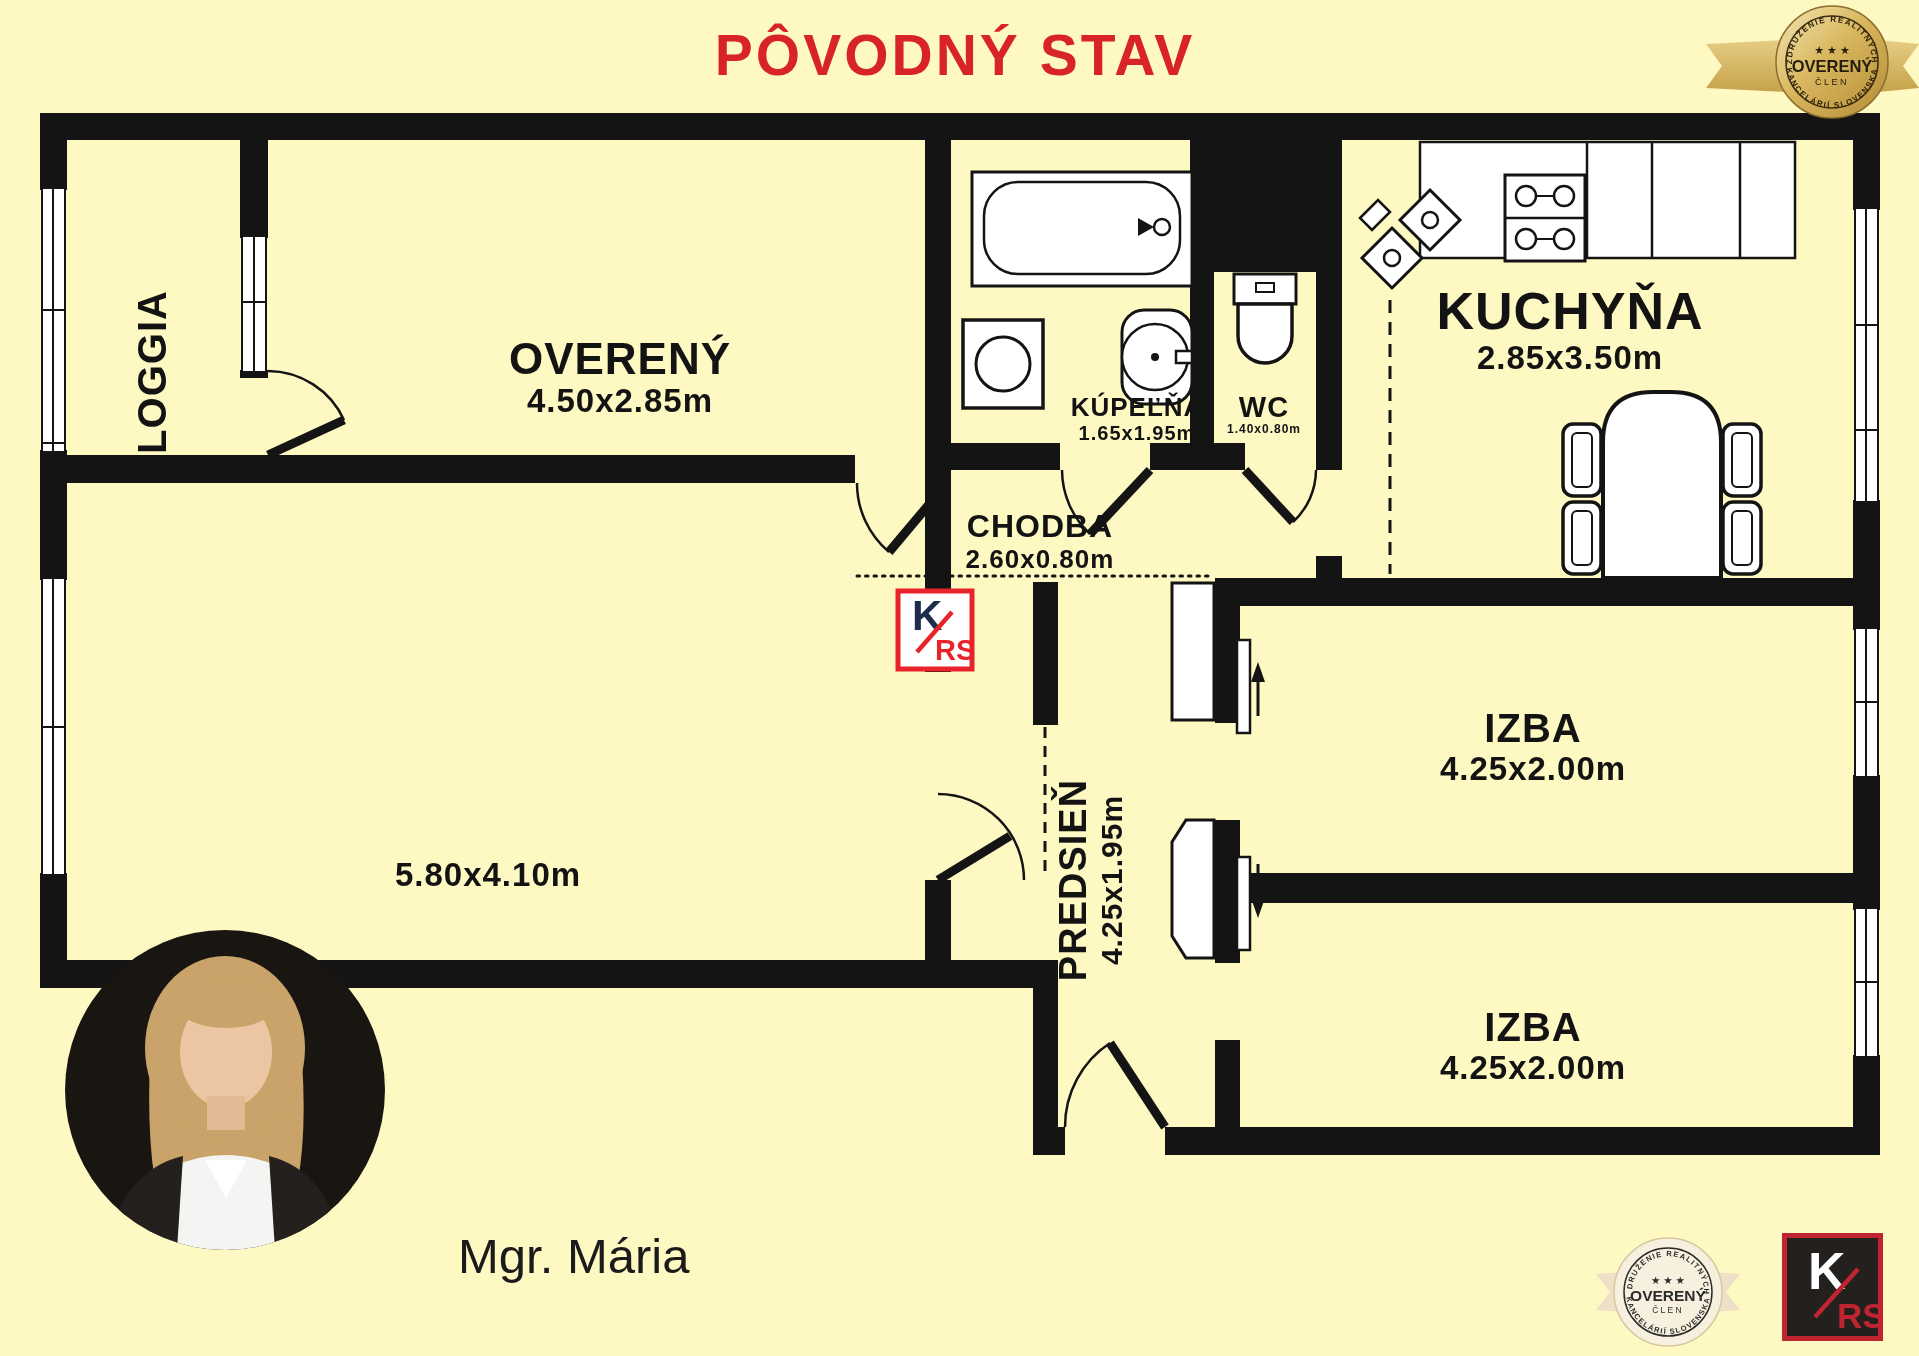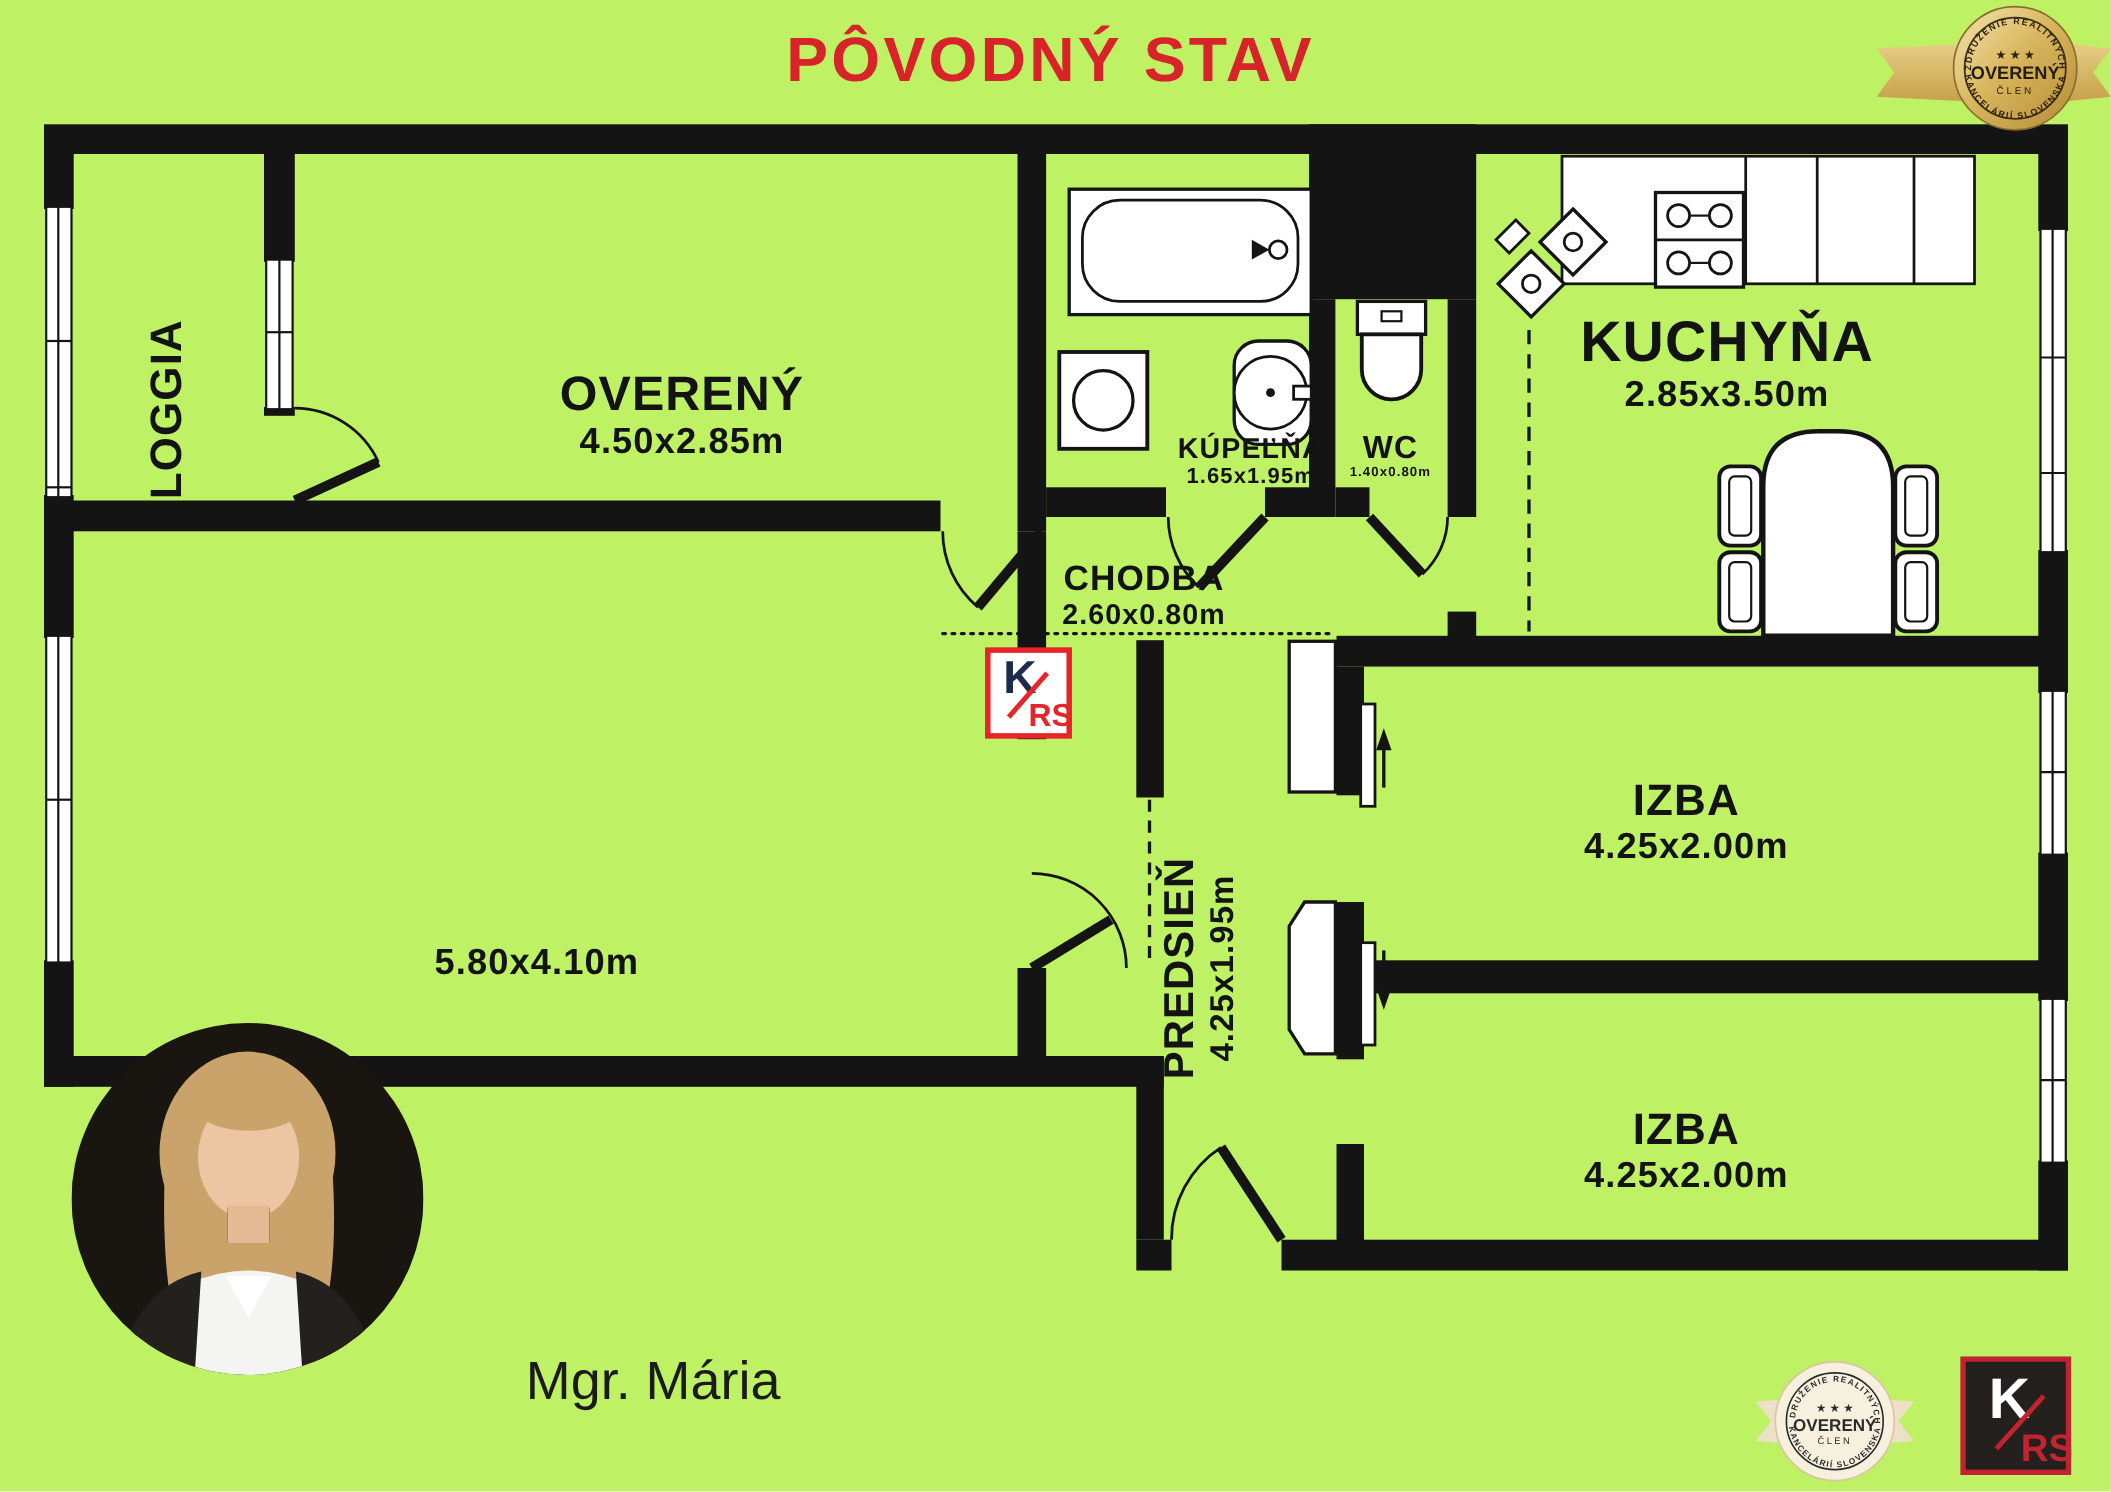--- a/index.html
+++ b/index.html
@@ -1,30 +1,30 @@
 <!DOCTYPE html>
 <html><head>
 <meta charset="utf-8">
 <style>
   html,body{margin:0;padding:0;background:#ffffff;}
-  .canvas{position:relative;width:1919px;height:1356px;background:#bef264;overflow:hidden;
+  .canvas{position:relative;width:1919px;height:1356px;background:#fef9c3;overflow:hidden;
           font-family:"Liberation Sans",sans-serif;}
   .abs{position:absolute;}
   .page-title{position:absolute;left:955px;top:22px;transform:translateX(-50%);
     font-size:57px;font-weight:800;letter-spacing:3px;color:#d8232a;white-space:nowrap;}
   .rlabel{position:absolute;transform:translate(-50%,-50%);text-align:center;color:#131313;
     font-weight:bold;line-height:1.12;letter-spacing:1px;white-space:nowrap;}
   .rlabel.rot{transform:translate(-50%,-50%) rotate(-90deg);}
   .rname,.rdims{display:block;}
   
   .brand{position:absolute;left:935px;top:588px;transform:translateX(-50%);text-align:center;width:420px;}
   .brand-name{font-size:54px;font-weight:bold;color:#1d2b4c;letter-spacing:1px;margin-top:6px;}
   .brand-tag{font-size:32px;font-weight:bold;color:#e8232a;letter-spacing:6px;margin-top:2px;}
   
-  .agent-name{position:absolute;left:458px;top:1228px;color:#1b1b1b;font-size:49px;font-weight:500;margin-left:20px;}
+  .agent-name{position:absolute;left:458px;top:1228px;color:#1b1b1b;font-size:49px;font-weight:500;}
   .agent-surname{position:absolute;left:458px;top:1284px;color:#e52531;font-size:52px;font-weight:bold;letter-spacing:13px;}
   svg text{font-family:"Liberation Sans",sans-serif;}
 </style>
 </head>
 <body>
 
 <div class="canvas">
 
   <div class="page-title">PÔVODNÝ STAV</div>
 

